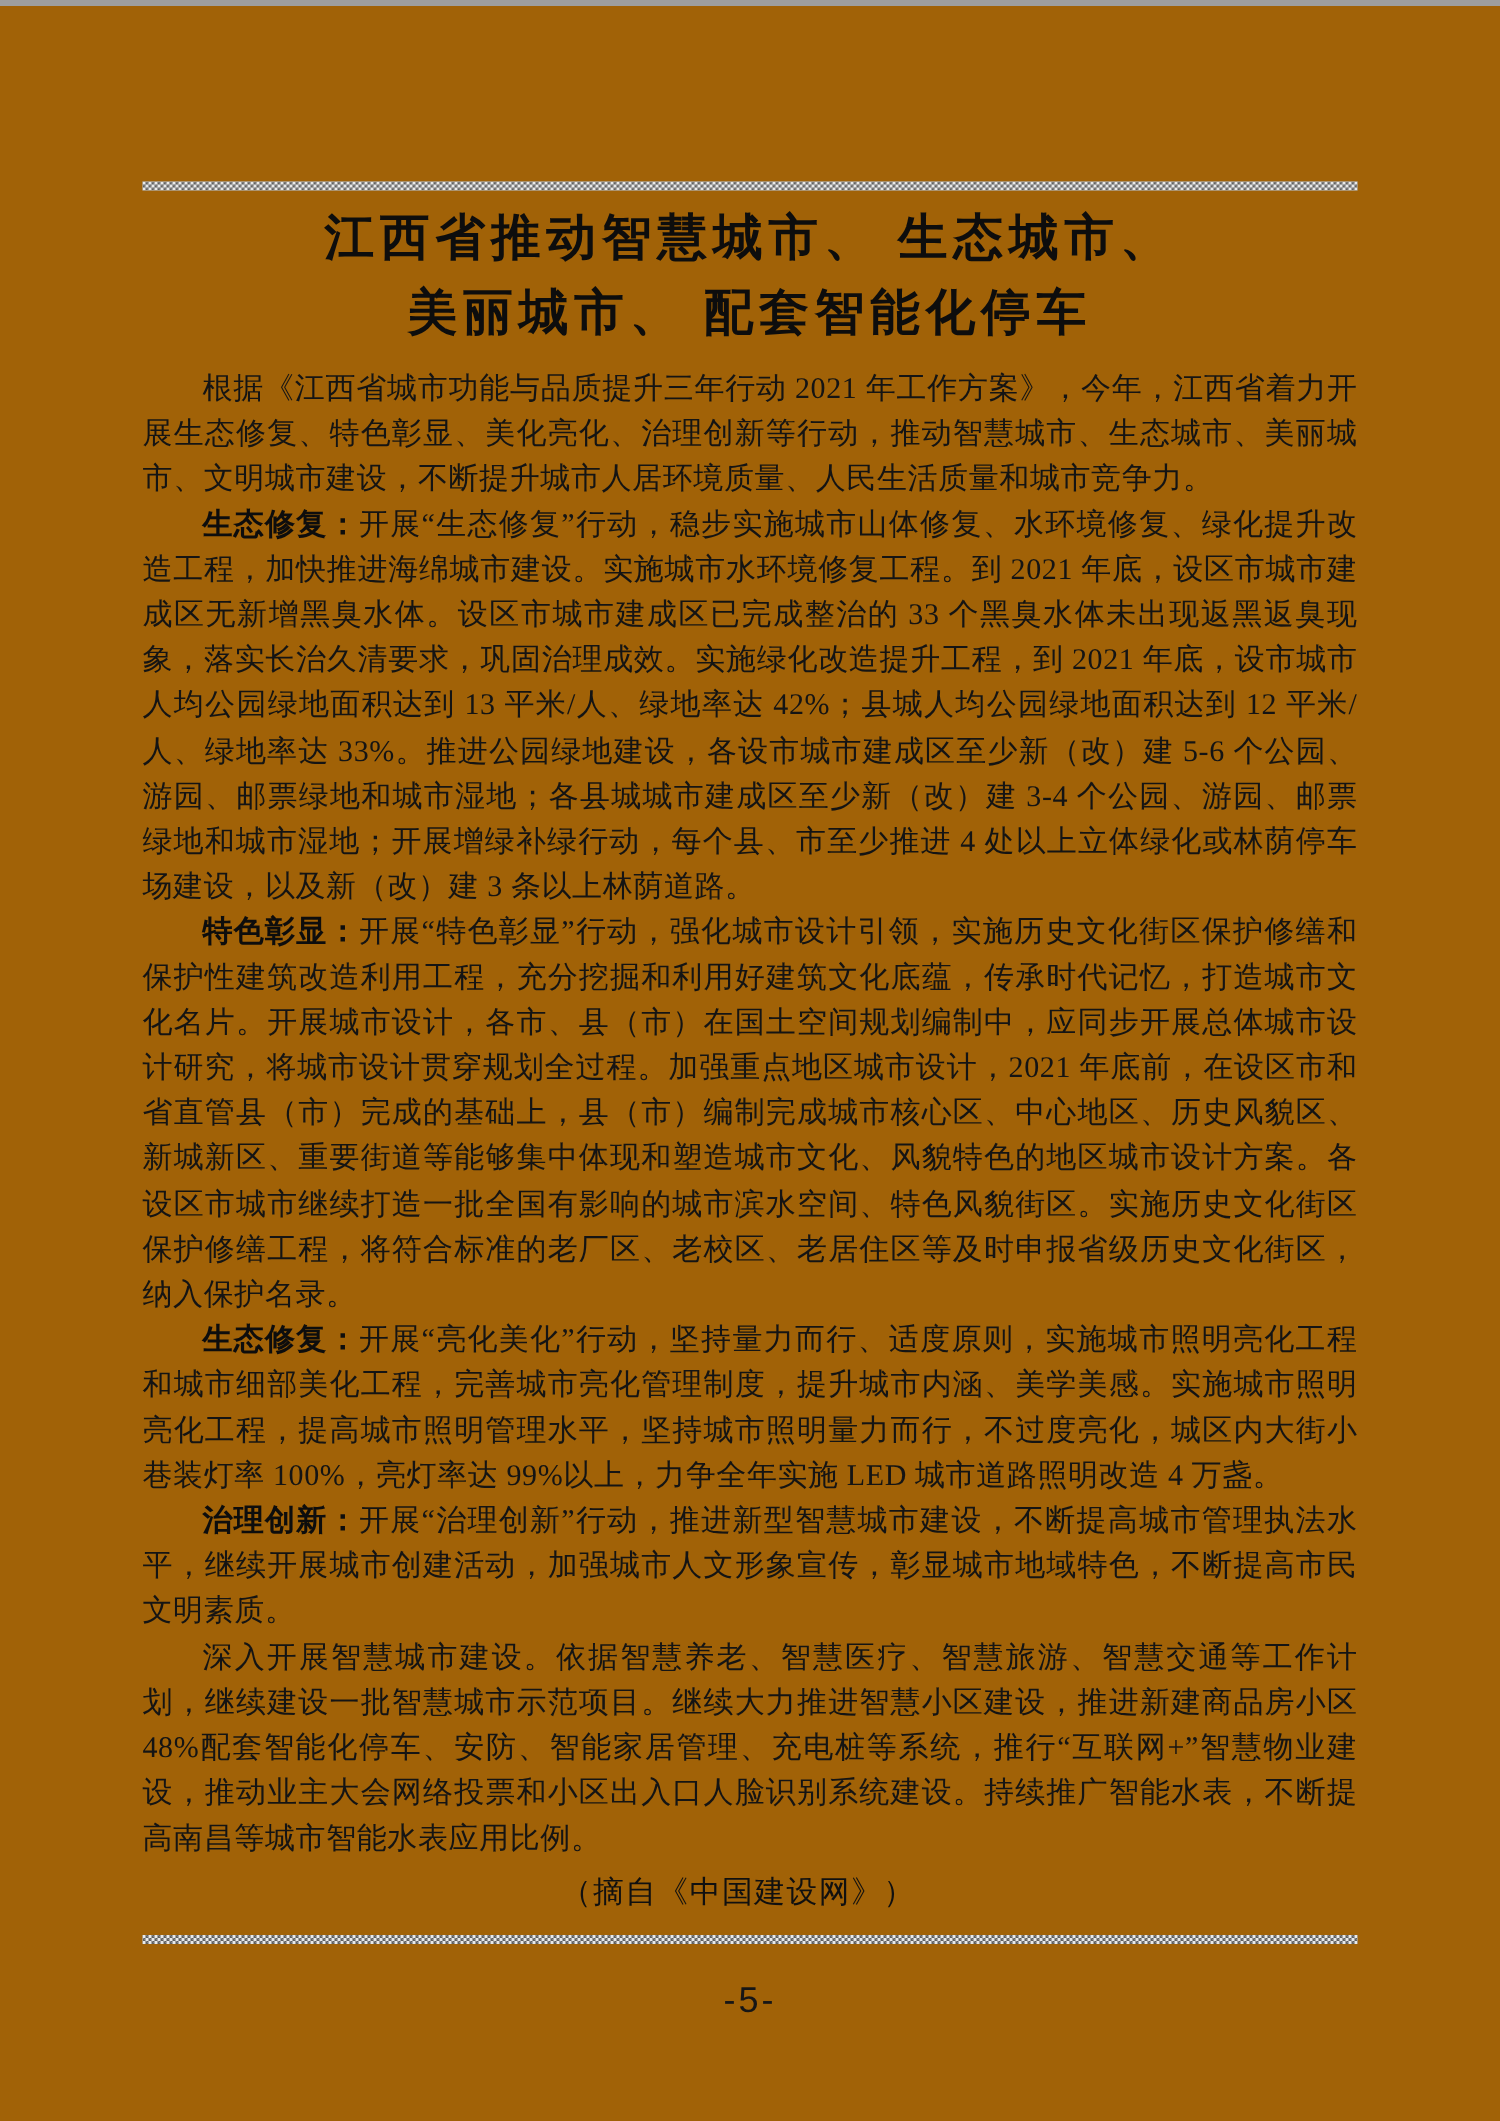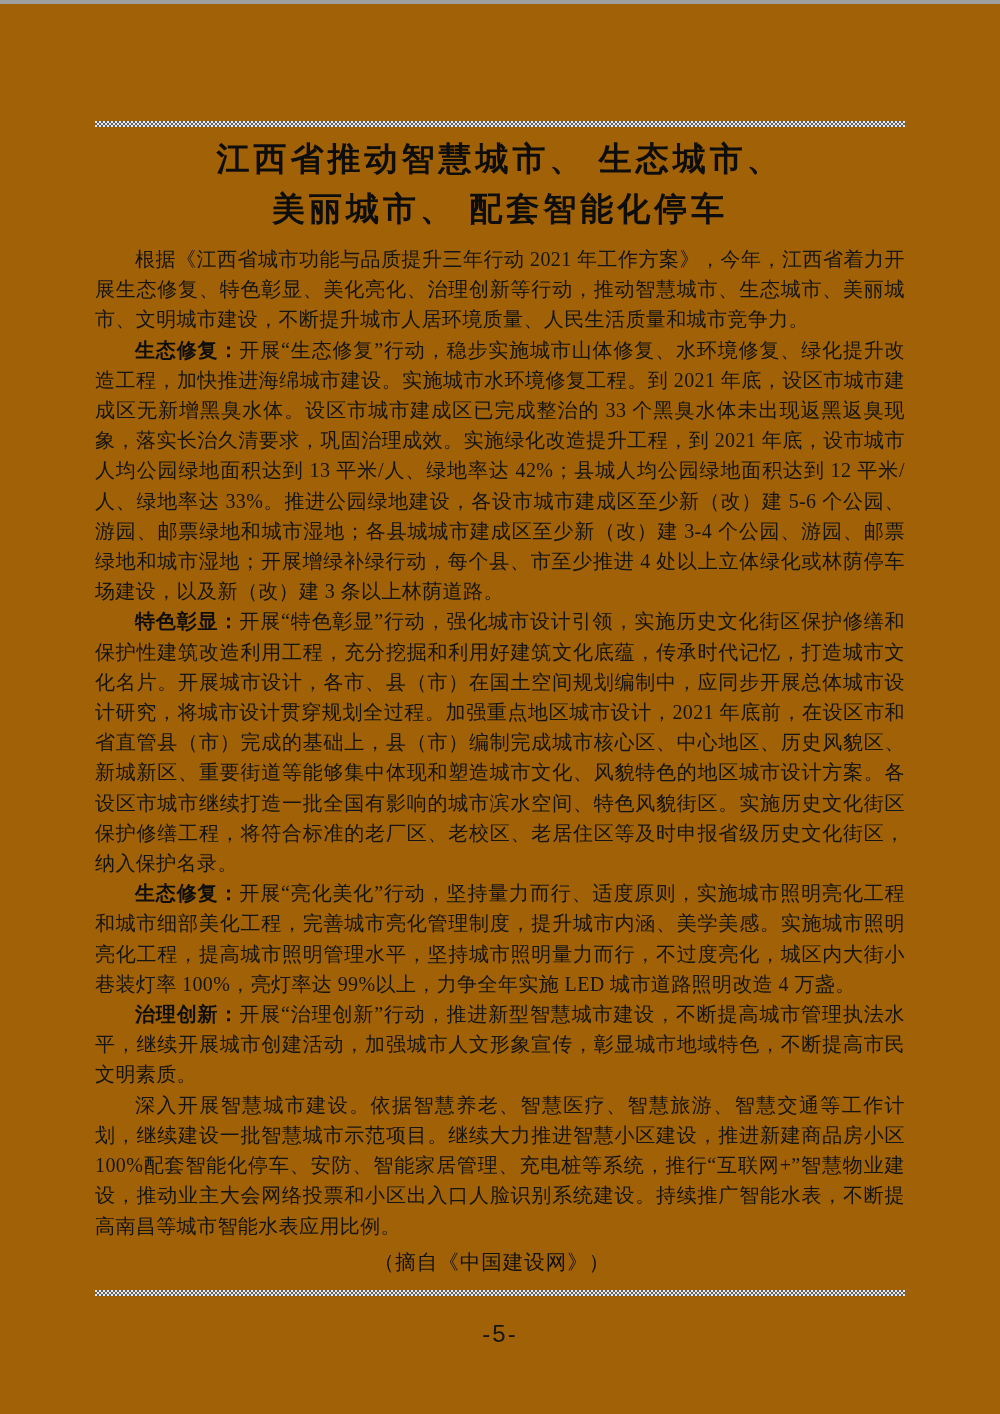--- a/index.html
+++ b/index.html
@@ -98,21 +98,21 @@
       <span class="title-line">江西省推动智慧城市、 生态城市、</span>
       <span class="title-line">美丽城市、 配套智能化停车</span>
     </h1>
 
     <div class="doc-body" id="doc-body">
         <p class="para">根据《江西省城市功能与品质提升三年行动 2021 年工作方案》，今年，江西省着力开展生态修复、特色彰显、美化亮化、治理创新等行动，推动智慧城市、生态城市、美丽城市、文明城市建设，不断提升城市人居环境质量、人民生活质量和城市竞争力。</p>
         <p class="para"><strong class="section-label">生态修复：</strong>开展“生态修复”行动，稳步实施城市山体修复、水环境修复、绿化提升改造工程，加快推进海绵城市建设。实施城市水环境修复工程。到 2021 年底，设区市城市建成区无新增黑臭水体。设区市城市建成区已完成整治的 33 个黑臭水体未出现返黑返臭现象，落实长治久清要求，巩固治理成效。实施绿化改造提升工程，到 2021 年底，设市城市人均公园绿地面积达到 13 平米/人、绿地率达 42%；县城人均公园绿地面积达到 12 平米/人、绿地率达 33%。推进公园绿地建设，各设市城市建成区至少新（改）建 5-6 个公园、游园、邮票绿地和城市湿地；各县城城市建成区至少新（改）建 3-4 个公园、游园、邮票绿地和城市湿地；开展增绿补绿行动，每个县、市至少推进 4 处以上立体绿化或林荫停车场建设，以及新（改）建 3 条以上林荫道路。</p>
         <p class="para"><strong class="section-label">特色彰显：</strong>开展“特色彰显”行动，强化城市设计引领，实施历史文化街区保护修缮和保护性建筑改造利用工程，充分挖掘和利用好建筑文化底蕴，传承时代记忆，打造城市文化名片。开展城市设计，各市、县（市）在国土空间规划编制中，应同步开展总体城市设计研究，将城市设计贯穿规划全过程。加强重点地区城市设计，2021 年底前，在设区市和省直管县（市）完成的基础上，县（市）编制完成城市核心区、中心地区、历史风貌区、新城新区、重要街道等能够集中体现和塑造城市文化、风貌特色的地区城市设计方案。各设区市城市继续打造一批全国有影响的城市滨水空间、特色风貌街区。实施历史文化街区保护修缮工程，将符合标准的老厂区、老校区、老居住区等及时申报省级历史文化街区，纳入保护名录。</p>
         <p class="para"><strong class="section-label">生态修复：</strong>开展“亮化美化”行动，坚持量力而行、适度原则，实施城市照明亮化工程和城市细部美化工程，完善城市亮化管理制度，提升城市内涵、美学美感。实施城市照明亮化工程，提高城市照明管理水平，坚持城市照明量力而行，不过度亮化，城区内大街小巷装灯率 100%，亮灯率达 99%以上，力争全年实施 LED 城市道路照明改造 4 万盏。</p>
         <p class="para"><strong class="section-label">治理创新：</strong>开展“治理创新”行动，推进新型智慧城市建设，不断提高城市管理执法水平，继续开展城市创建活动，加强城市人文形象宣传，彰显城市地域特色，不断提高市民文明素质。</p>
-        <p class="para">深入开展智慧城市建设。依据智慧养老、智慧医疗、智慧旅游、智慧交通等工作计划，继续建设一批智慧城市示范项目。继续大力推进智慧小区建设，推进新建商品房小区 100%配套智能化停车、安防、智能家居管理、充电桩等系统，推行“互联网+”智慧物业建设，推动业主大会网络投票和小区出入口人脸识别系统建设。持续推广智能水表，不断提高南昌等城市智能水表应用比例。</p>
+        <p class="para">深入开展智慧城市建设。依据智慧养老、智慧医疗、智慧旅游、智慧交通等工作计划，继续建设一批智慧城市示范项目。继续大力推进智慧小区建设，推进新建商品房小区 48%配套智能化停车、安防、智能家居管理、充电桩等系统，推行“互联网+”智慧物业建设，推动业主大会网络投票和小区出入口人脸识别系统建设。持续推广智能水表，不断提高南昌等城市智能水表应用比例。</p>
       </div>
 
     <div class="attribution">（摘自《中国建设网》）</div>
   </div>
 
   <div class="halftone-rule rule-bottom"></div>
 
   <div class="page-number">-5-</div>
 
 </div>

